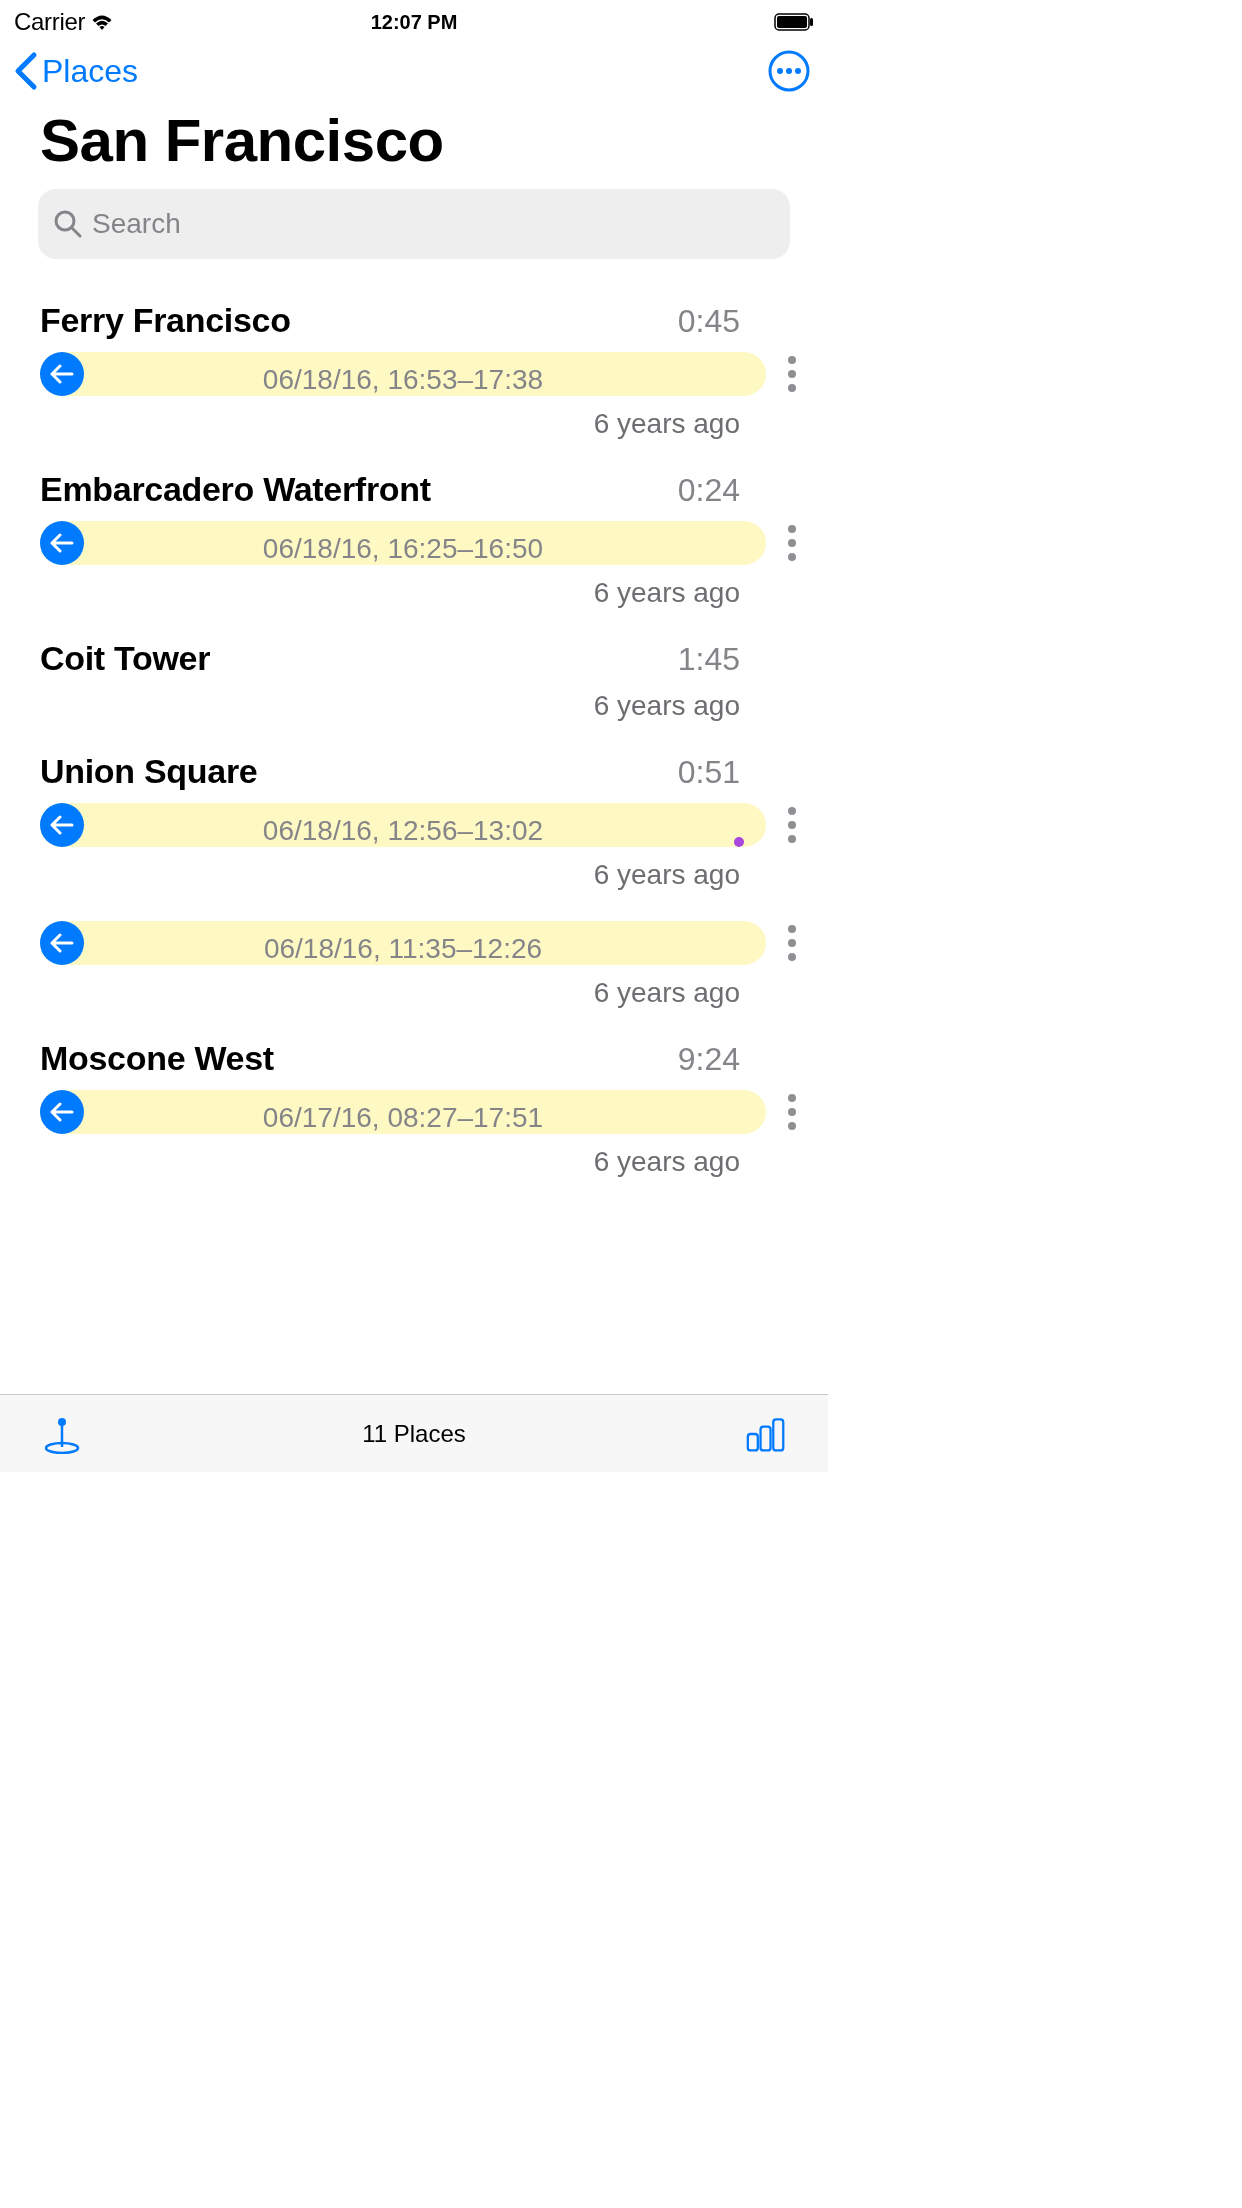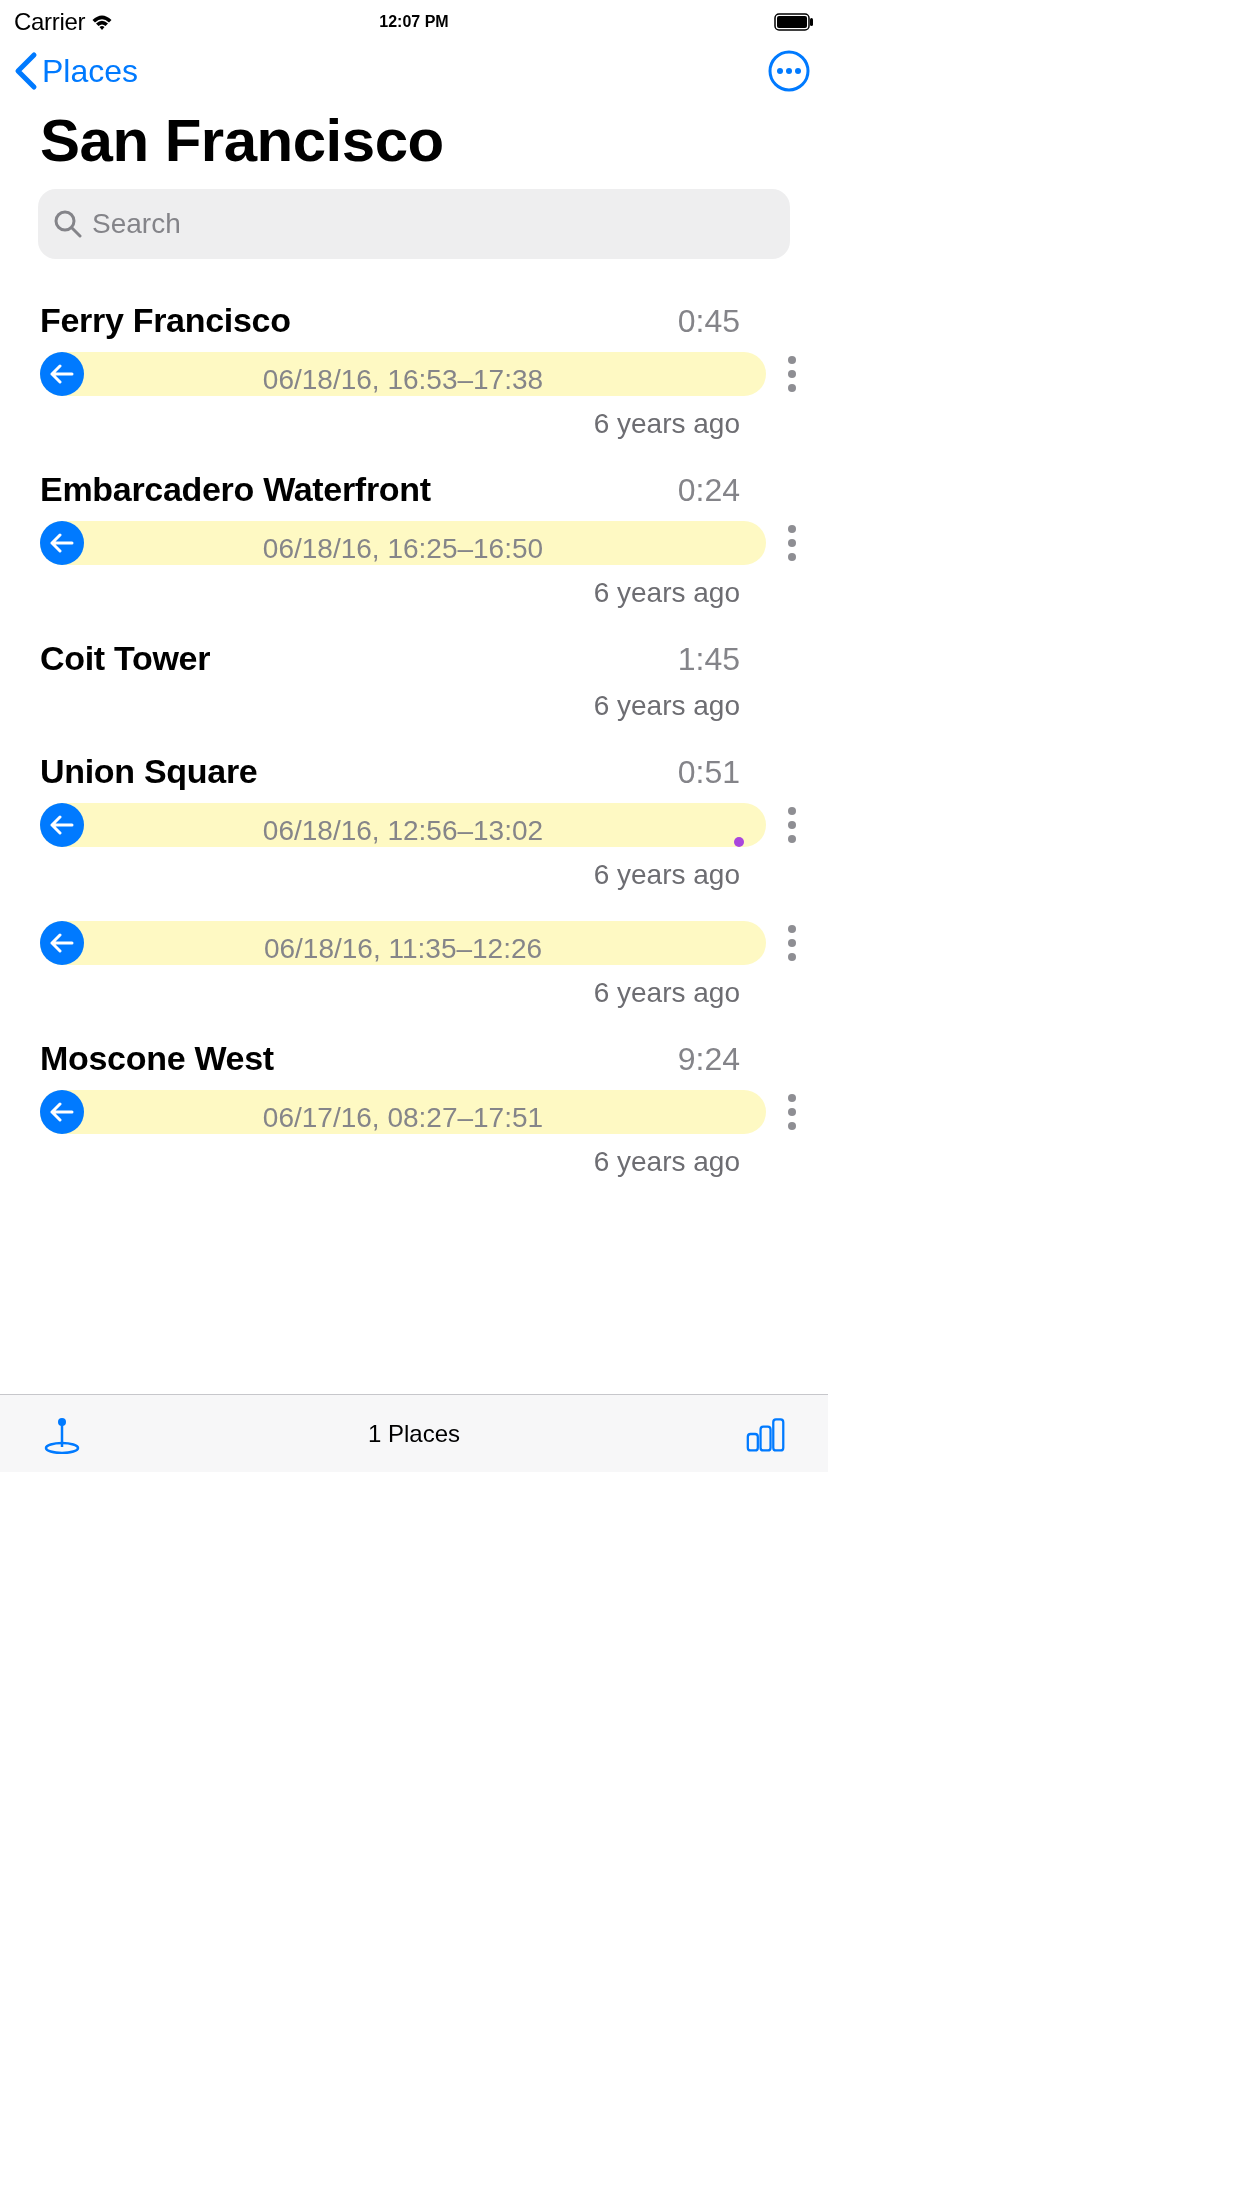--- a/index.html
+++ b/index.html
@@ -40,21 +40,21 @@
       letter-spacing: -0.3px;
     }
     
     .wifi-icon {
       width: 26px;
       height: 20px;
     }
     
     .status-time {
       font-weight: 600;
-      font-size: 16px;
+      font-size: 20px;
       position: absolute;
       left: 50%;
       transform: translateX(-50%);
     }
     
     .battery-icon {
       width: 40px;
       height: 18px;
     }
     
@@ -440,19 +440,19 @@
   </div>
 
 </div>
 
 <div class="toolbar">
   <svg class="toolbar-icon" viewBox="0 0 40 40">
     <ellipse cx="20" cy="34" rx="16" ry="5" stroke="#007AFF" stroke-width="2.5" fill="none"></ellipse>
     <line x1="20" y1="10" x2="20" y2="33" stroke="#007AFF" stroke-width="2.5"></line>
     <circle cx="20" cy="8" r="4" fill="#007AFF"></circle>
   </svg>
-  <span class="toolbar-text">1 Places</span>
+  <span class="toolbar-text">11 Places</span>
   <svg class="toolbar-icon toolbar-right" viewBox="0 0 44 40">
     <rect x="2" y="20" width="11" height="18" rx="3" stroke="#007AFF" stroke-width="2.5" fill="none"></rect>
     <rect x="16" y="12" width="11" height="26" rx="3" stroke="#007AFF" stroke-width="2.5" fill="none"></rect>
     <rect x="30" y="4" width="11" height="34" rx="3" stroke="#007AFF" stroke-width="2.5" fill="none"></rect>
   </svg>
 </div>
 
 </body></html>

